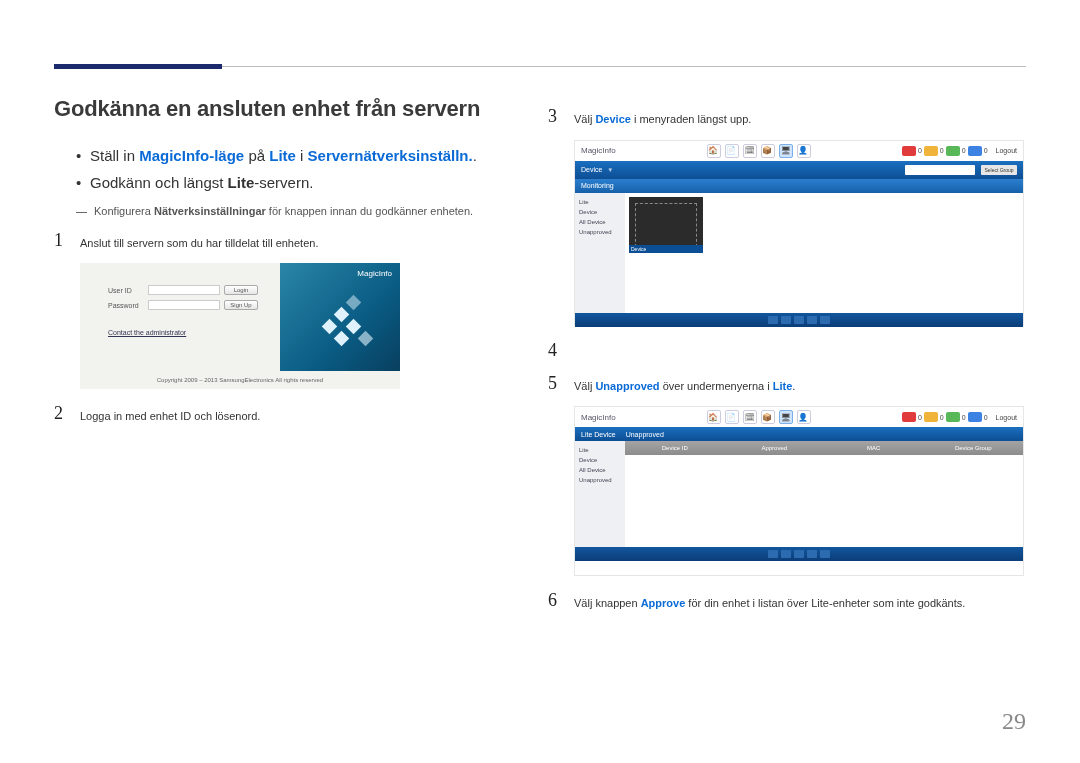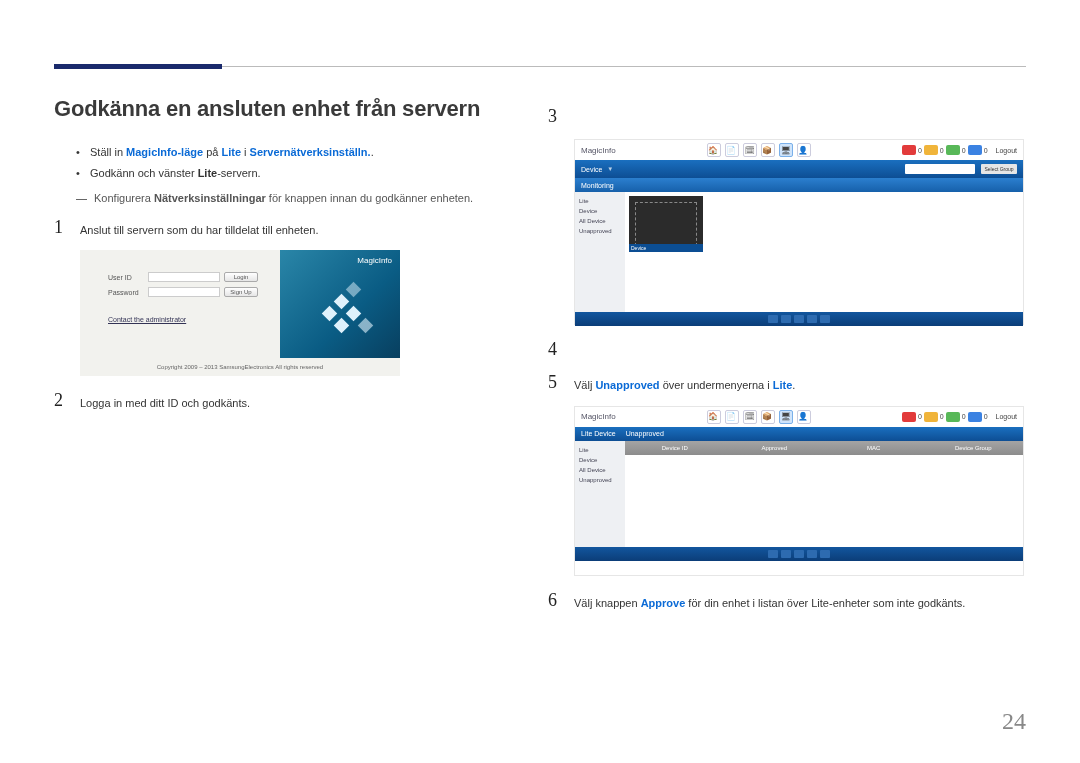--- a/index.html
+++ b/index.html
@@ -4,21 +4,21 @@
 <style>
   * { box-sizing: border-box; margin: 0; padding: 0; }
   html, body { width: 1080px; height: 763px; background: #fff; font-family: "Segoe UI", Arial, sans-serif; color: #333; }
   .page { position: relative; width: 1080px; height: 763px; padding: 0 54px; }
   .top-rule { position: absolute; top: 66px; left: 54px; right: 54px; border-top: 1px solid #bbb; }
   .top-accent { position: absolute; top: 64px; left: 54px; width: 168px; height: 5px; background: #1a2a6c; }
   .col-left { position: absolute; left: 54px; top: 96px; width: 470px; }
   .col-right { position: absolute; left: 548px; top: 96px; width: 478px; }
   h1 { font-size: 22px; color: #3a3a3a; font-weight: 600; margin-bottom: 22px; letter-spacing: -0.2px; }
   h2 { display: inline-block; font-size: 16px; color: #333; font-weight: 700; background: #ffe14a; padding: 3px 8px 3px 4px; margin-bottom: 14px; }
-  .bullets { margin-left: 22px; margin-bottom: 8px; font-size: 11px; line-height: 1.6; }
+  .bullets { margin-left: 22px; margin-bottom: 8px; font-size: 15px; line-height: 1.6; }
   .bullets li { list-style: none; position: relative; padding-left: 14px; margin-bottom: 3px; }
   .bullets li::before { content: "•"; position: absolute; left: 0; top: 0; color: #333; }
   .note { display: flex; font-size: 11px; color: #555; margin: 4px 0 10px 22px; line-height: 1.5; }
   .note .dash { width: 18px; flex: none; color: #333; }
   .step { display: flex; margin: 10px 0 12px 0; }
   .step .num { width: 26px; flex: none; font-size: 18px; color: #222; font-weight: 400; font-family: Georgia, serif; }
   .step .txt { font-size: 11px; color: #333; padding-top: 5px; line-height: 1.5; }
   .hl-blue { color: #0a6ad6; font-weight: 600; }
   .hl-bold { font-weight: 700; }
   .pagenum { position: absolute; bottom: 28px; right: 54px; font-size: 24px; color: #888; font-family: Georgia, serif; }
@@ -73,21 +73,21 @@
   <div class="top-accent"></div>
 
   <div class="col-left">
     <h1>Godkänna en ansluten enhet från servern</h1>
 
     <ul class="bullets">
       <li>
         <span>Ställ in </span><span class="hl-blue">MagicInfo-läge</span><span> på </span><span class="hl-blue">Lite</span><span> i </span><span class="hl-blue">Servernätverksinställn.</span><span>.</span>
       </li>
       <li>
-        <span>Godkänn och vänster </span><span class="hl-bold">Lite</span><span>-servern.</span>
+        <span>Godkänn och längst </span><span class="hl-bold">Lite</span><span>-servern.</span>
       </li>
     </ul>
 
     <div class="note">
       <span class="dash">―</span>
       <span><span>Konfigurera </span><span class="hl-bold">Nätverksinställningar</span><span> för knappen innan du godkänner enheten.</span></span>
     </div>
 
     <div class="step">
       <div class="num">1</div>
@@ -116,27 +116,28 @@
         <div class="diamond" style="left:68px; top:58px;"></div>
         <div class="diamond" style="left:44px; top:58px;"></div>
         <div class="diamond" style="left:56px; top:70px;"></div>
         <div class="diamond" style="left:80px; top:70px; opacity:.6;"></div>
         <div class="diamond" style="left:68px; top:34px; opacity:.5;"></div>
       </div>
     </div>
 
     <div class="step">
       <div class="num">2</div>
-      <div class="txt">Logga in med ditt ID och godkänts.</div>
+      <div class="txt">Logga in med enhet ID och lösenord.</div>
     </div>
   </div>
 
   <div class="col-right">
     <div class="step">
       <div class="num">3</div>
+      <div class="txt"><span>Välj </span><span class="hl-blue">Device</span><span> i menyraden längst upp.</span></div>
     </div>
 
     <div class="shot shot-a">
       <div class="hdr">
         <span class="brand">MagicInfo</span>
         <div class="hicons">
           <span>🏠</span>
           <span>📄</span>
           <span>🗓</span>
           <span>📦</span>
@@ -254,14 +255,14 @@
           <i></i>
         </div>
     </div>
 
     <div class="step">
       <div class="num">6</div>
       <div class="txt"><span>Välj knappen </span><span class="hl-blue">Approve</span><span> för din enhet i listan över Lite-enheter som inte godkänts.</span></div>
     </div>
   </div>
 
-  <div class="pagenum">24</div>
+  <div class="pagenum">29</div>
 </div>
 
 </body></html>

